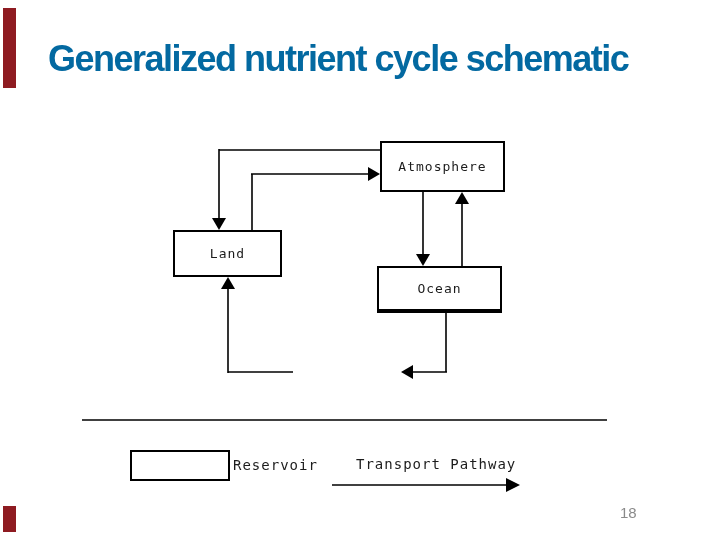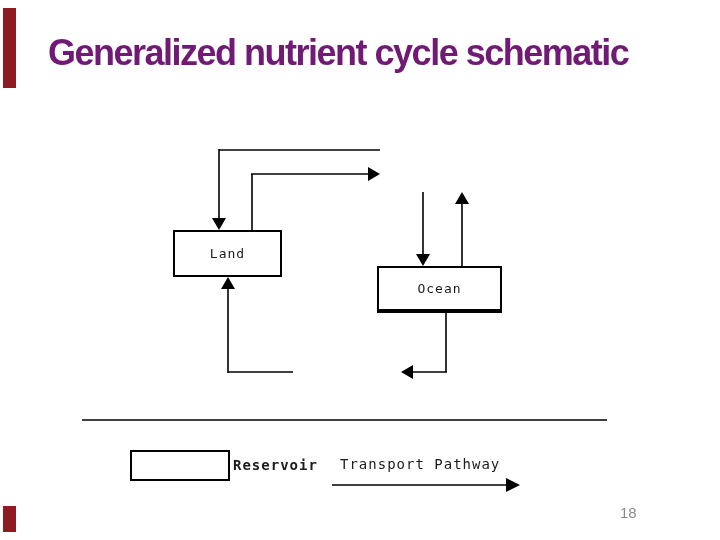--- a/index.html
+++ b/index.html
@@ -20,26 +20,26 @@
     width: 13px; height: 80px;
   }
   .accent-bottom {
     position: absolute;
     left: 3px; top: 506px;
     width: 13px; height: 26px;
   }
 
   .title {
     position: absolute;
-    left: 48px; top: 32px;
+    left: 48px; top: 38px;
     width: 640px;
     font-size: 36px;
     font-weight: bold;
     letter-spacing: -1.5px;
-    color: #701a75;
+    color: #0369a1;
     font-family: "Liberation Sans", sans-serif;
     white-space: nowrap;
   }
 
   
   .node {
     position: absolute;
     box-sizing: border-box;
     border: 2px solid #000000;
     background: #ffffff;
@@ -76,22 +76,22 @@
     background: #ffffff;
   }
   .legend-label {
     position: absolute;
     font-family: "DejaVu Sans Mono", monospace;
     font-size: 14px;
     letter-spacing: 1px;
     color: #1c1c1c;
     white-space: nowrap;
   }
-  .legend-reservoir-label { left: 233px; top: 457px; font-weight: bold; }
-  .legend-transport-label { left: 340px; top: 456px; }
+  .legend-reservoir-label { left: 233px; top: 457px; }
+  .legend-transport-label { left: 356px; top: 456px; }
 
   .page-number {
     position: absolute;
     left: 620px; top: 504px;
     font-size: 15px;
     color: #8a8a8a;
     font-family: "Liberation Sans", sans-serif;
   }
 </style>
 </head>
@@ -141,20 +141,23 @@
     </g>
 
     <line class="separator" x1="82" y1="420" x2="607" y2="420"></line>
 
     <g>
       <line x1="332" y1="485" x2="508" y2="485"></line>
       <polygon points="520,485 506,478 506,492"></polygon>
     </g>
   </svg>
 
+  <div class="node node-atmosphere">
+    <span>Atmosphere</span>
+  </div>
   <div class="node node-ocean">
     <span>Ocean</span>
   </div>
   <div class="node node-land">
     <span>Land</span>
   </div>
 
   <div class="legend-box"></div>
   <div class="legend-label legend-reservoir-label">Reservoir</div>
   <div class="legend-label legend-transport-label">Transport Pathway</div>

